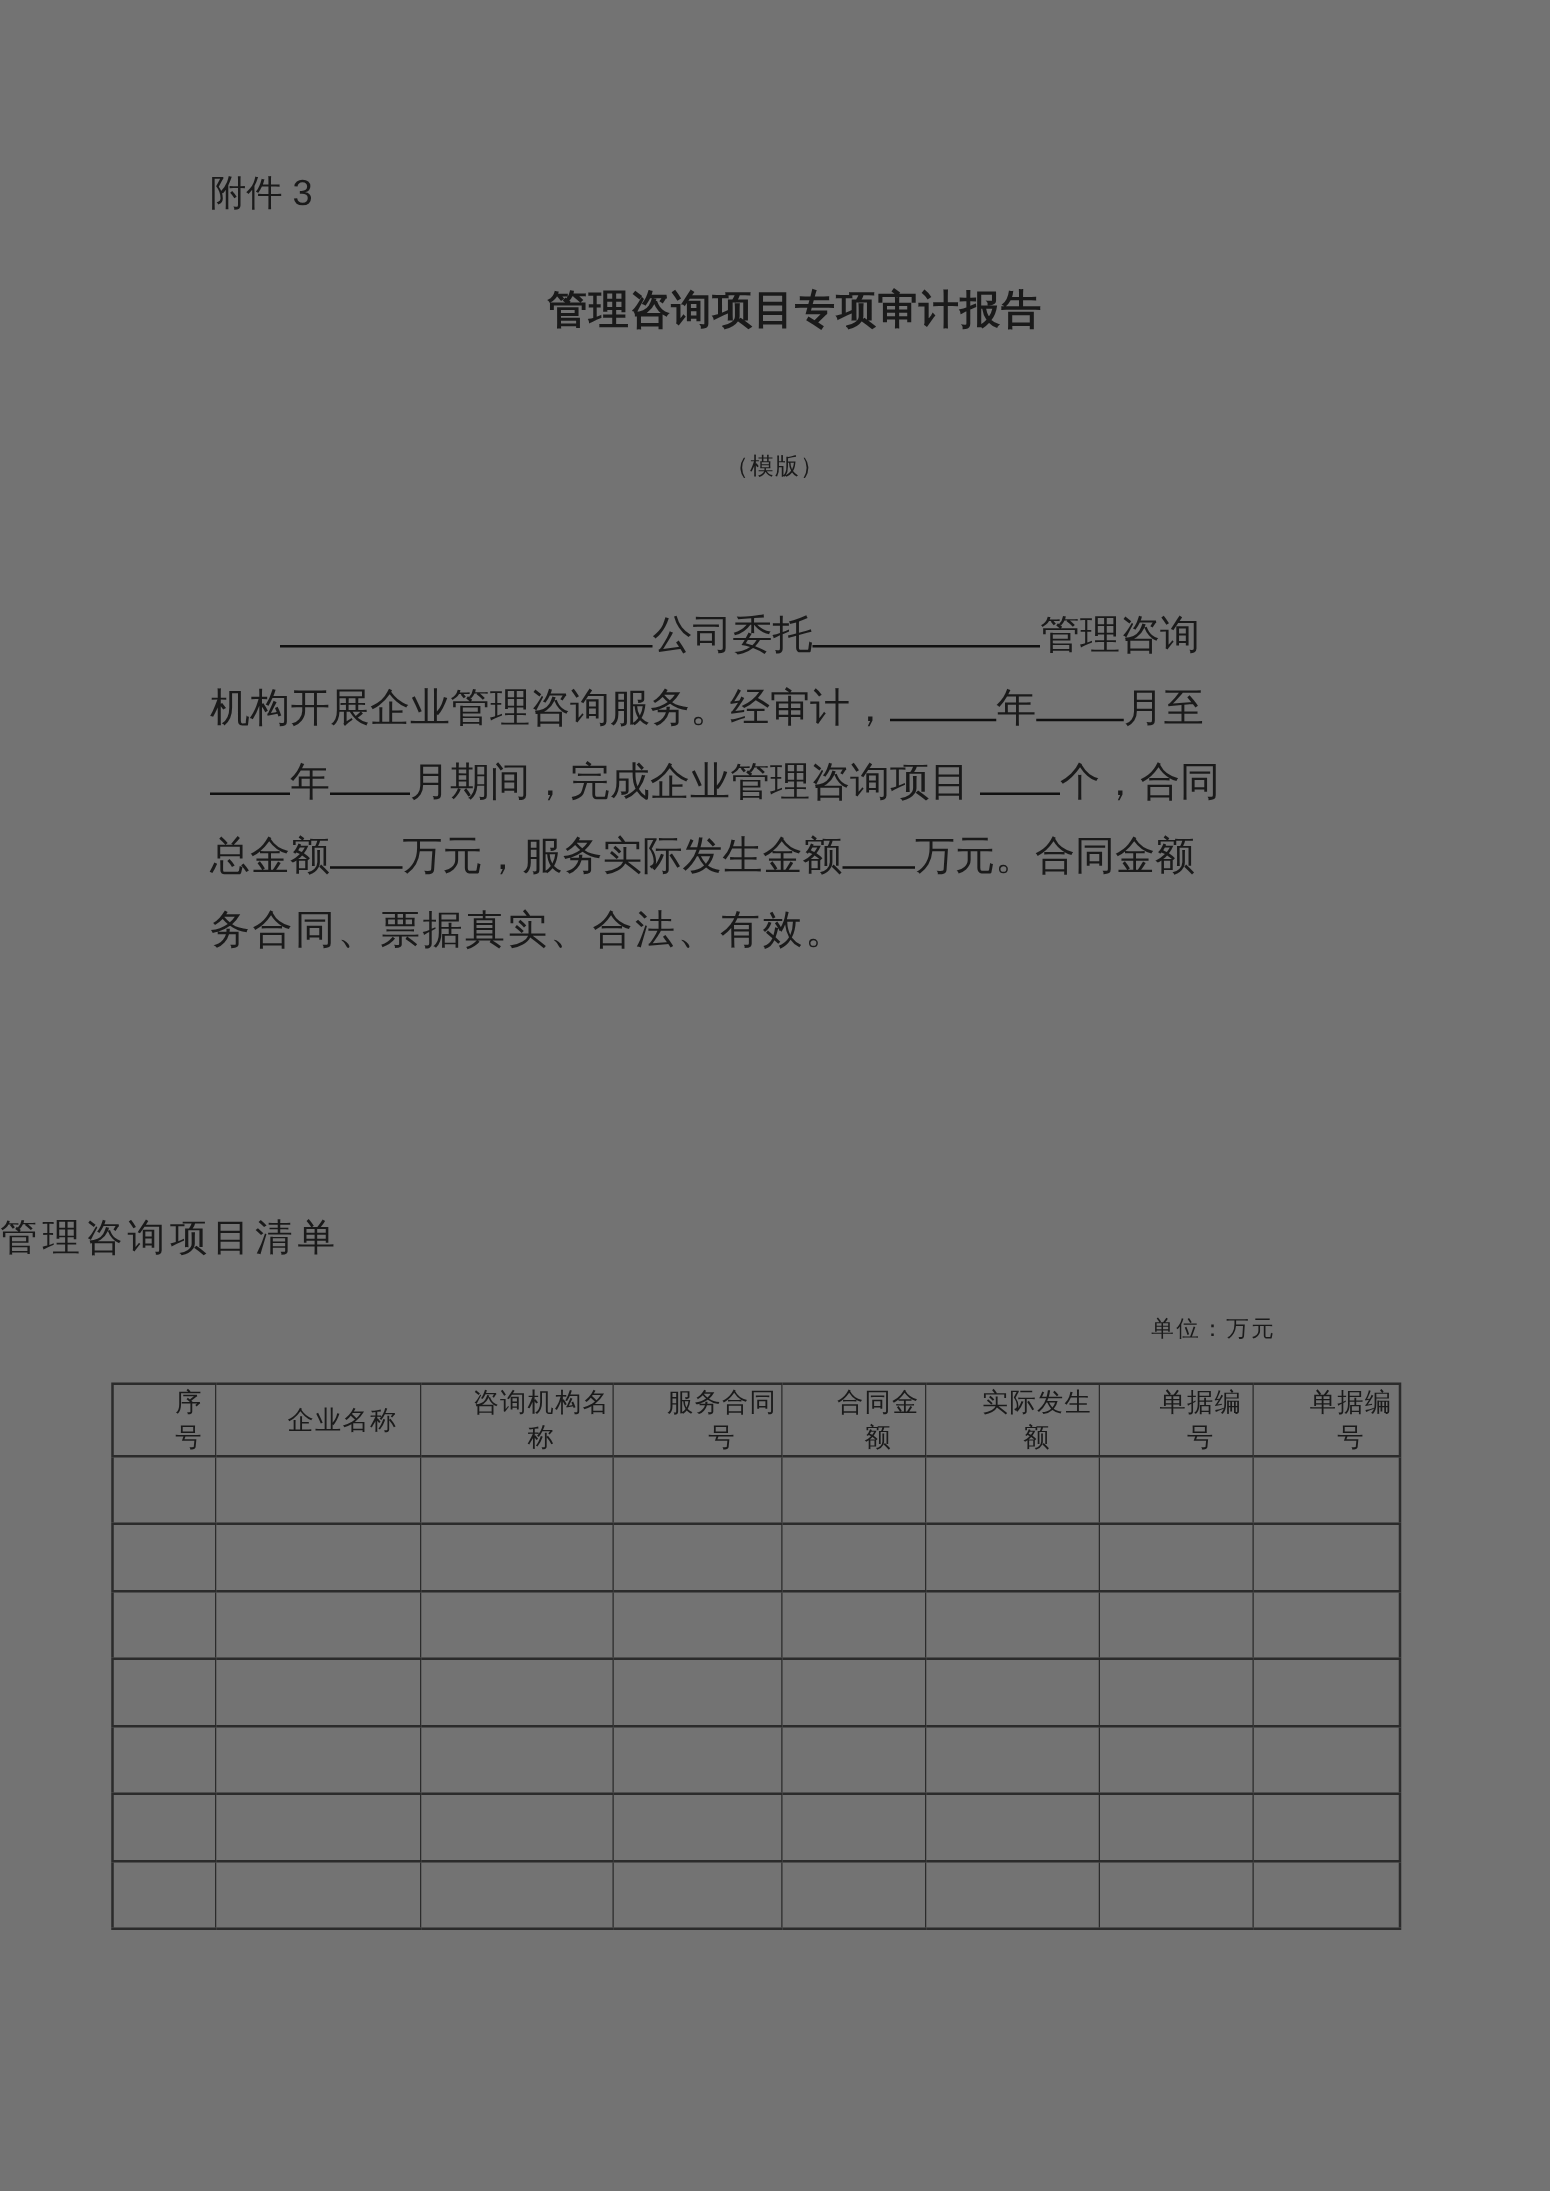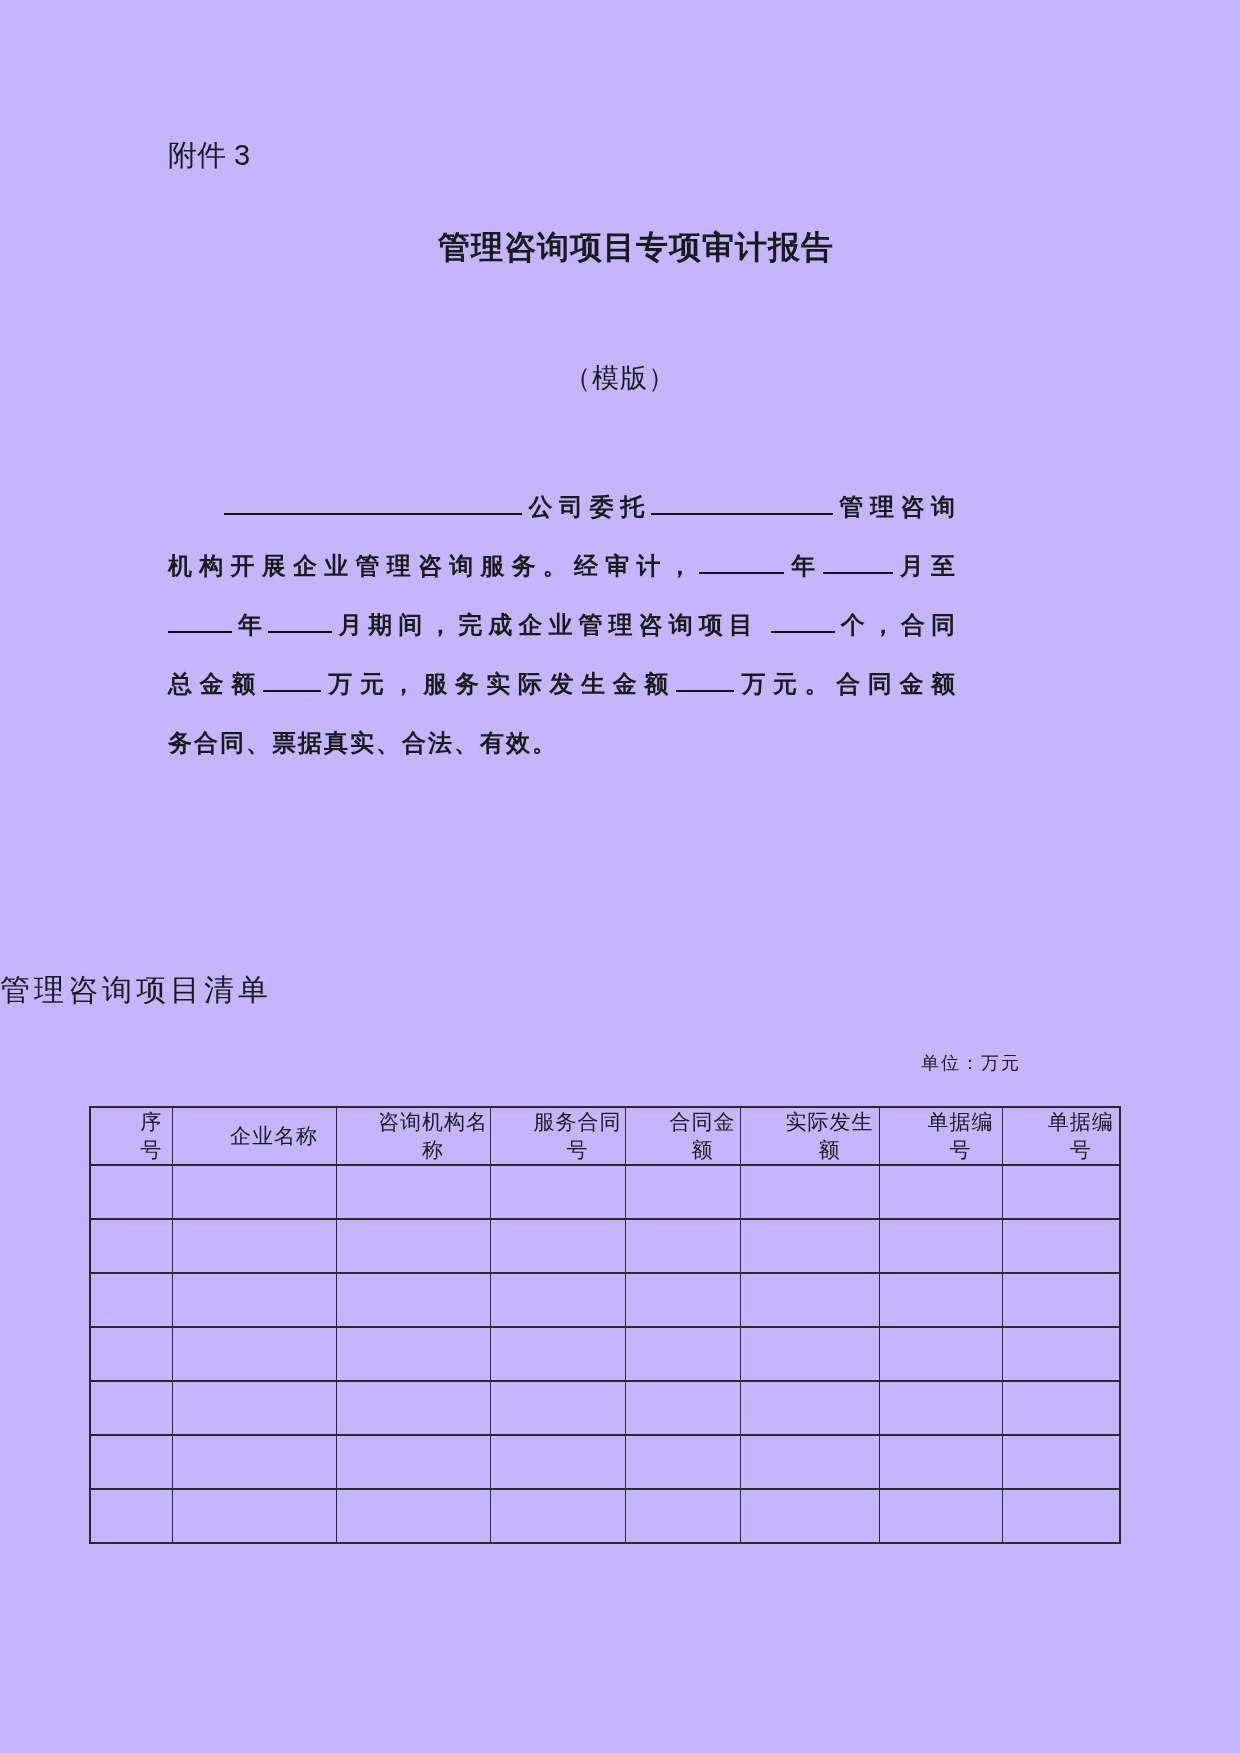--- a/index.html
+++ b/index.html
@@ -10,21 +10,21 @@
   body {
     width: 1240px;
     height: 1753px;
     position: relative;
     font-family: "Liberation Serif", "DejaVu Serif", serif;
     color: #1a1a1a;
   }
   .page {
     position: absolute;
     inset: 0;
-    background: #c4b5fd;
+    background: #737373;
   }
   .attachment {
     position: absolute;
     left: 168px;
     top: 138px;
     font-family: "Liberation Sans", "DejaVu Sans", sans-serif;
     font-size: 29px;
     line-height: 1.2;
   }
   .title {
@@ -39,31 +39,30 @@
     font-weight: 700;
     letter-spacing: 1px;
     line-height: 1.2;
   }
   .subtitle {
     position: absolute;
     top: 360px;
     left: 0;
     width: 100%;
     text-align: center;
-    font-size: 27px;
+    font-size: 19px;
     letter-spacing: 1px;
   }
   .body-paragraph {
     position: absolute;
     left: 168px;
     top: 478px;
     width: 787px;
-    font-size: 24px;
+    font-size: 32px;
     line-height: 59px;
-    font-weight: bold;
   }
   .para-line {
     text-align: justify;
     text-align-last: justify;
     white-space: nowrap;
     height: 59px;
   }
   .para-line.indent { text-indent: 56px; }
   .para-line.last  { text-align-last: left; letter-spacing: 2px; }
   .blank {

